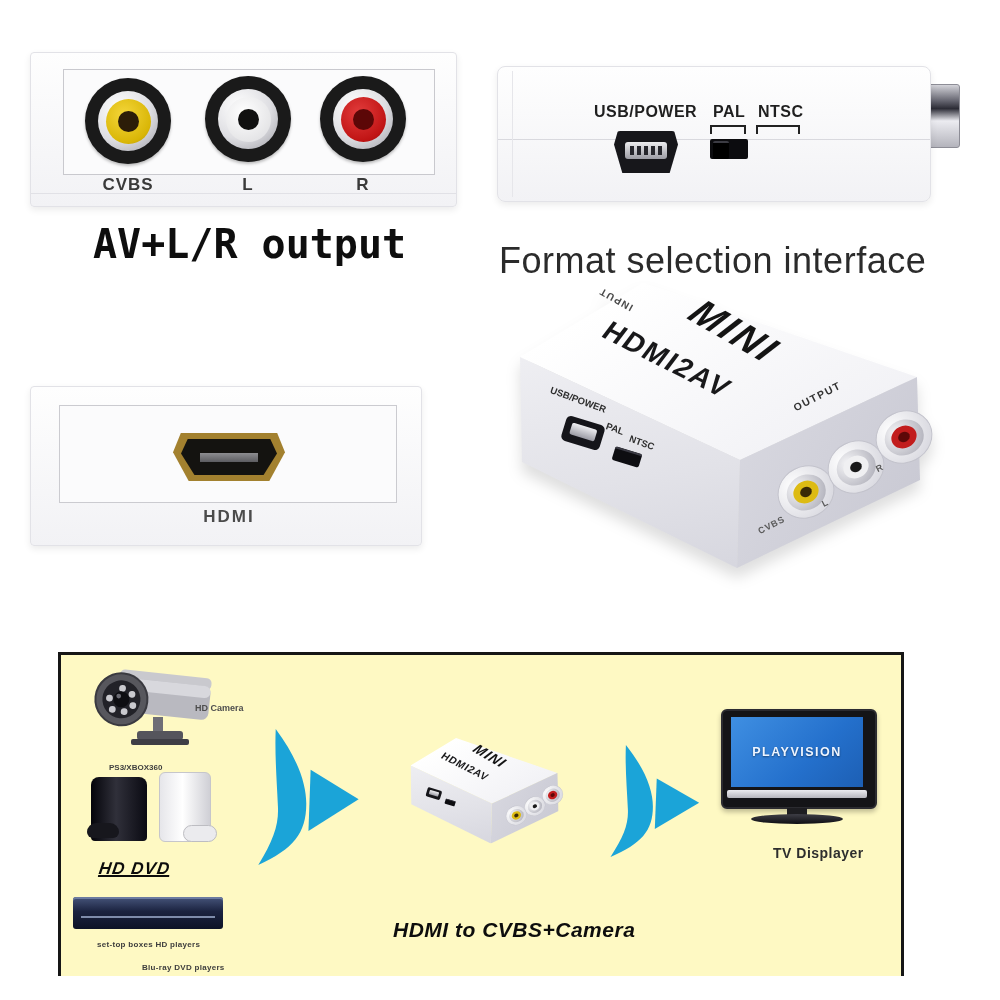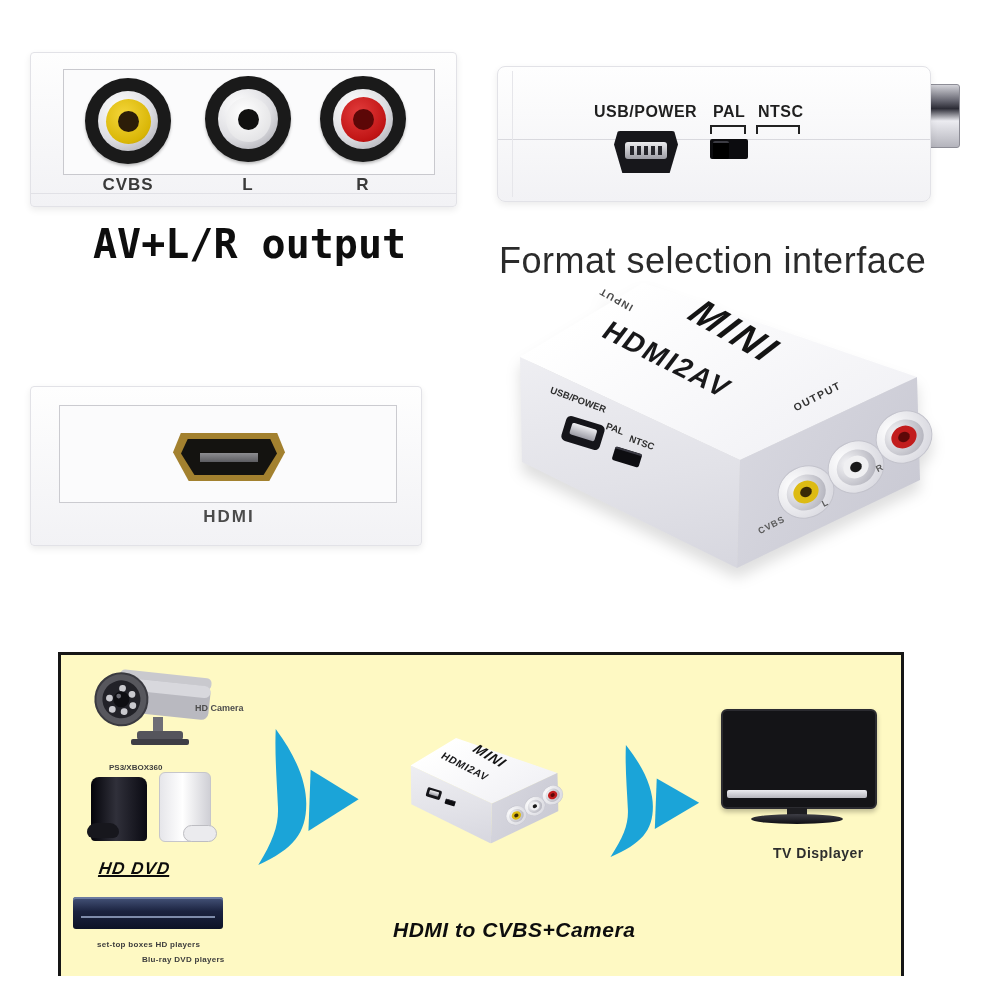--- a/index.html
+++ b/index.html
@@ -131,21 +131,21 @@
   #xbox-pad{position:absolute;left:122px;top:170px;width:32px;height:15px;border-radius:9px;
        border:1px solid #bdbdc2;background:#ebebee;}
   #hddvd-logo{position:absolute;left:38px;top:204px;font-style:italic;font-weight:900;font-size:17px;
        letter-spacing:1px;color:#0c0c0c;transform:skewX(-8deg);
        text-decoration:underline;text-decoration-thickness:2px;}
   #dvd-player{position:absolute;left:12px;top:242px;width:150px;height:32px;border-radius:3px;
        background:linear-gradient(180deg,#46547a 0%,#1b2340 45%,#0d1326 100%);
        box-shadow:inset 0 2px 0 #6c7ba0;}
   #dvd-player .tray{position:absolute;left:8px;top:19px;width:134px;height:2px;background:#7e8cab;}
   .footnote{position:absolute;font-weight:700;font-size:8px;color:#3d3d3d;letter-spacing:.3px;}
-  #footnote1{left:36px;top:285px;} #footnote2{left:57px;top:300px;padding-left:24px;}
+  #footnote1{left:36px;top:285px;} #footnote2{left:57px;top:308px;padding-left:24px;}
   .flow-arrow{position:absolute;}
   #arrow1{left:182px;top:74px;width:120px;height:136px;}
   #arrow2{left:536px;top:90px;width:106px;height:112px;}
   #tv{position:absolute;left:660px;top:54px;width:158px;height:122px;}
   .tv-bezel{position:absolute;left:0;top:0;width:152px;height:96px;background:#141417;
        border:2px solid #2b2b30;border-radius:6px;box-shadow:0 3px 5px rgba(0,0,0,.25);}
   .tv-screen{position:absolute;left:10px;top:8px;width:132px;height:70px;display:grid;place-items:center;
        background:linear-gradient(135deg,#3f8fe2 0%,#2470cc 60%,#1d5fb4 100%);}
   .tv-screen span{font-weight:800;font-size:12.5px;color:#eef5ff;letter-spacing:1.5px;
        text-shadow:0 1px 2px rgba(0,0,0,.45);}
@@ -342,20 +342,23 @@
           <div class="m">
             <div class="c">
               <div class="h"></div>
             </div>
           </div>
         </div>
     </div>
 
     <div id="tv">
       <div class="tv-bezel"></div>
+      <div class="tv-screen">
+        <span>PLAYVISION</span>
+      </div>
       <div class="tv-strip"></div>
       <div class="tv-neck"></div>
       <div class="tv-base"></div>
     </div>
     <span class="d-label" id="tv-label">TV Displayer</span>
 
     <div id="diagram-caption">HDMI to CVBS+Camera</div>
   </section>
 
 </div>

